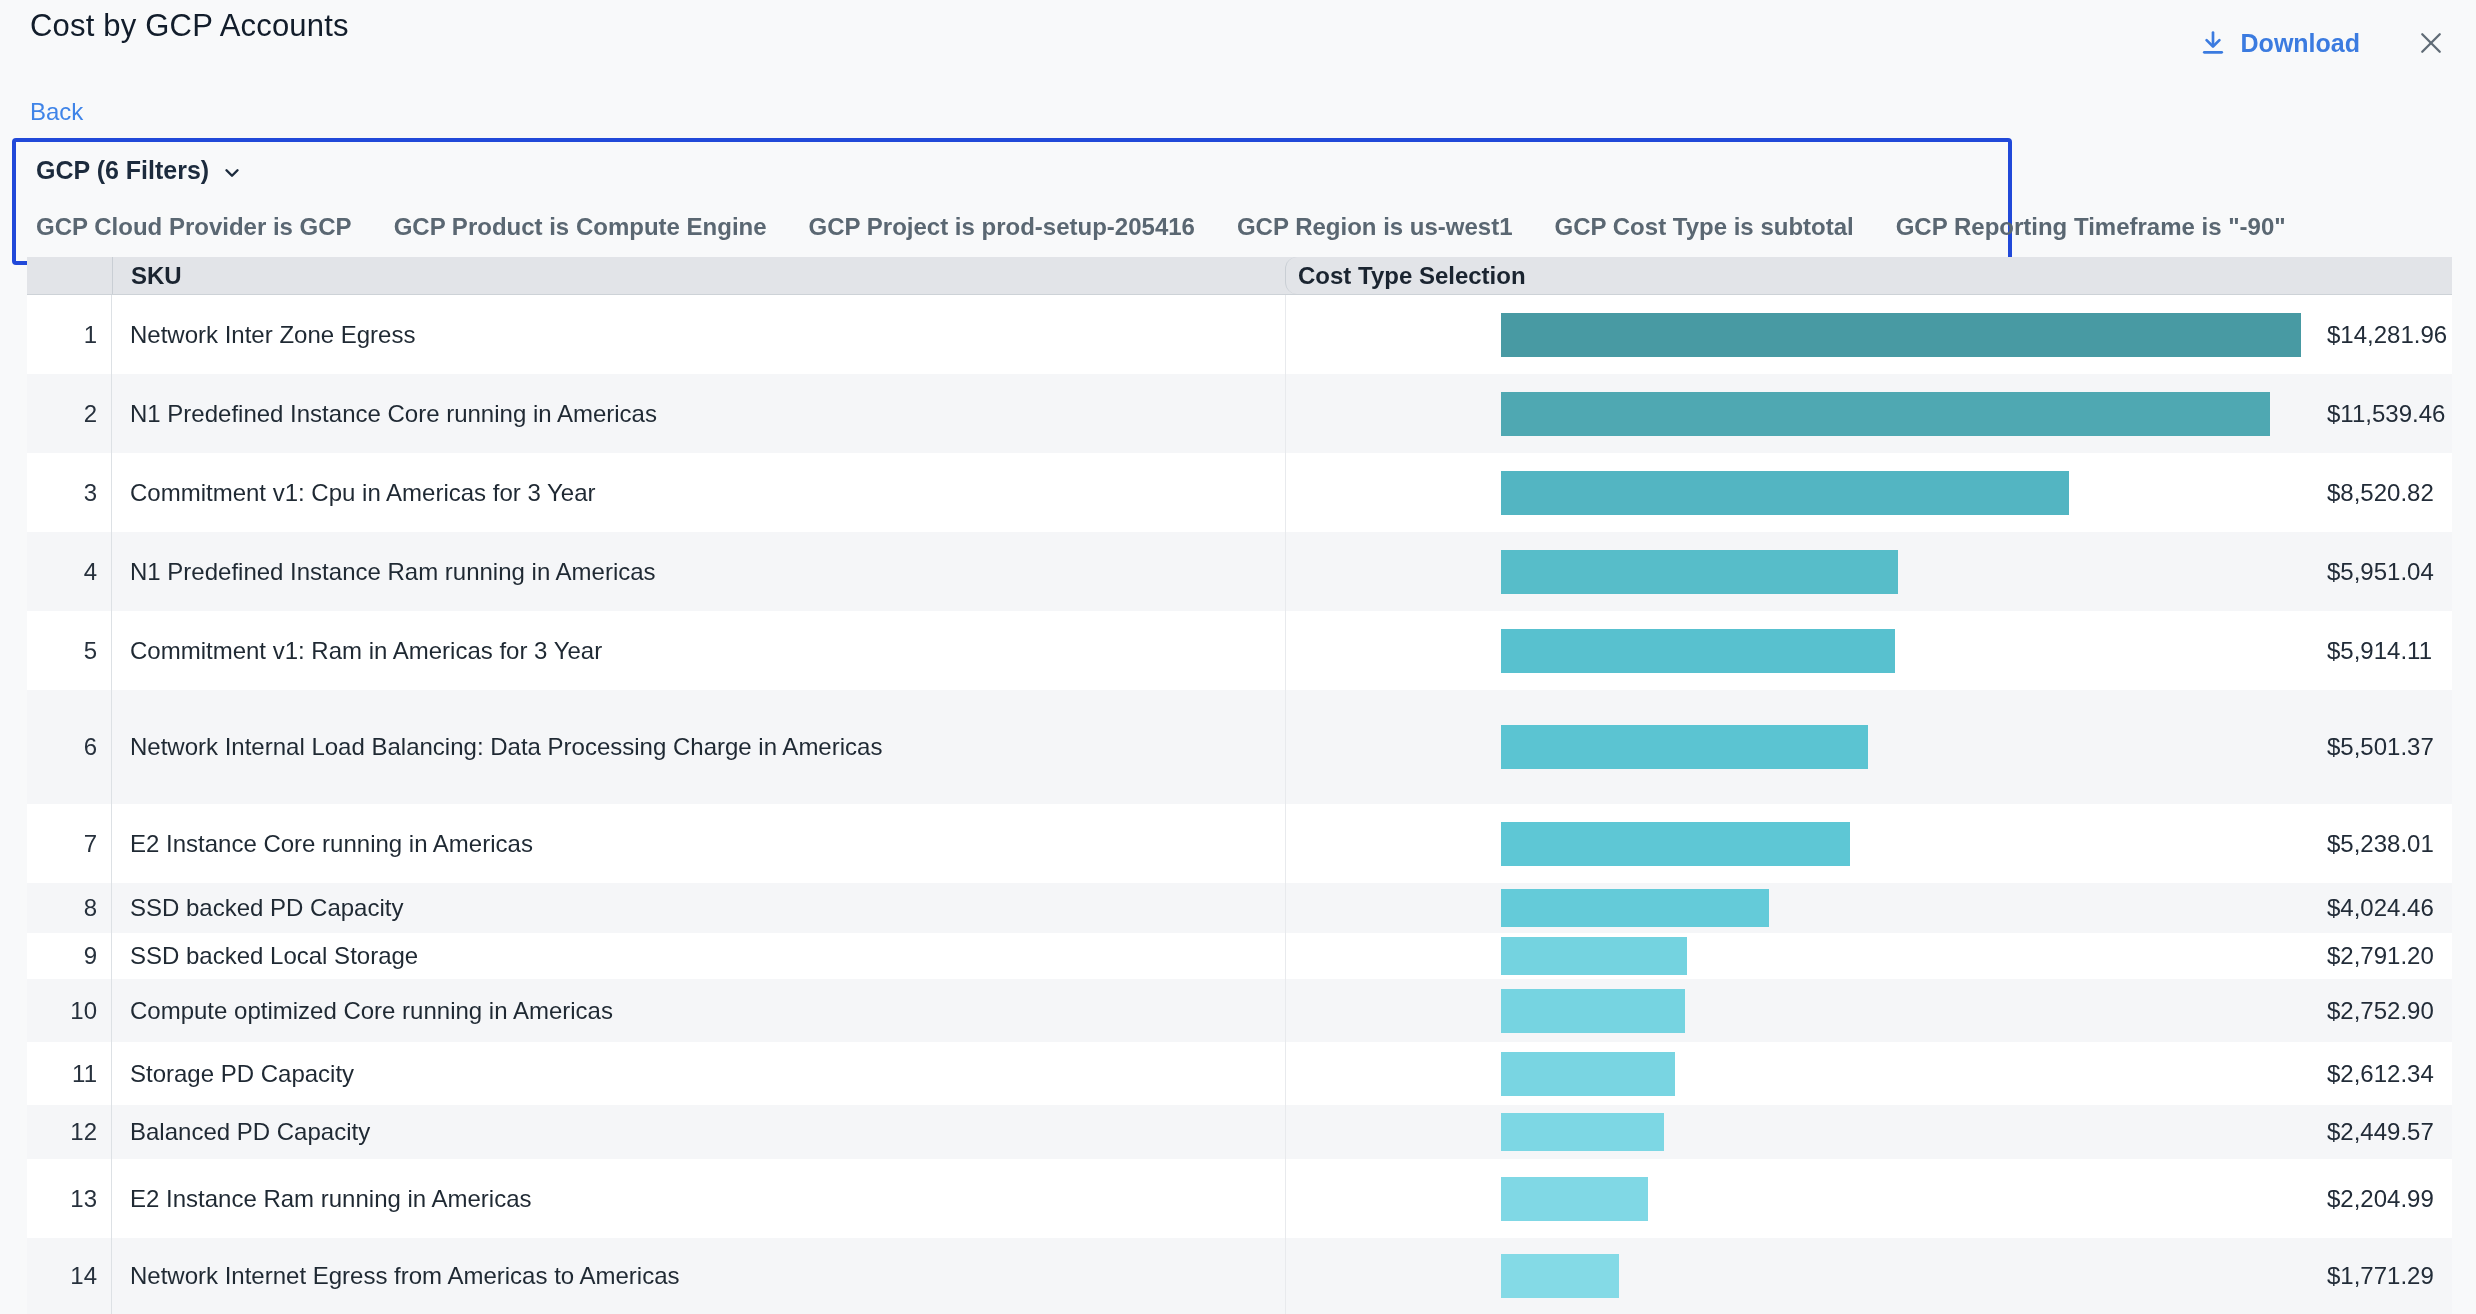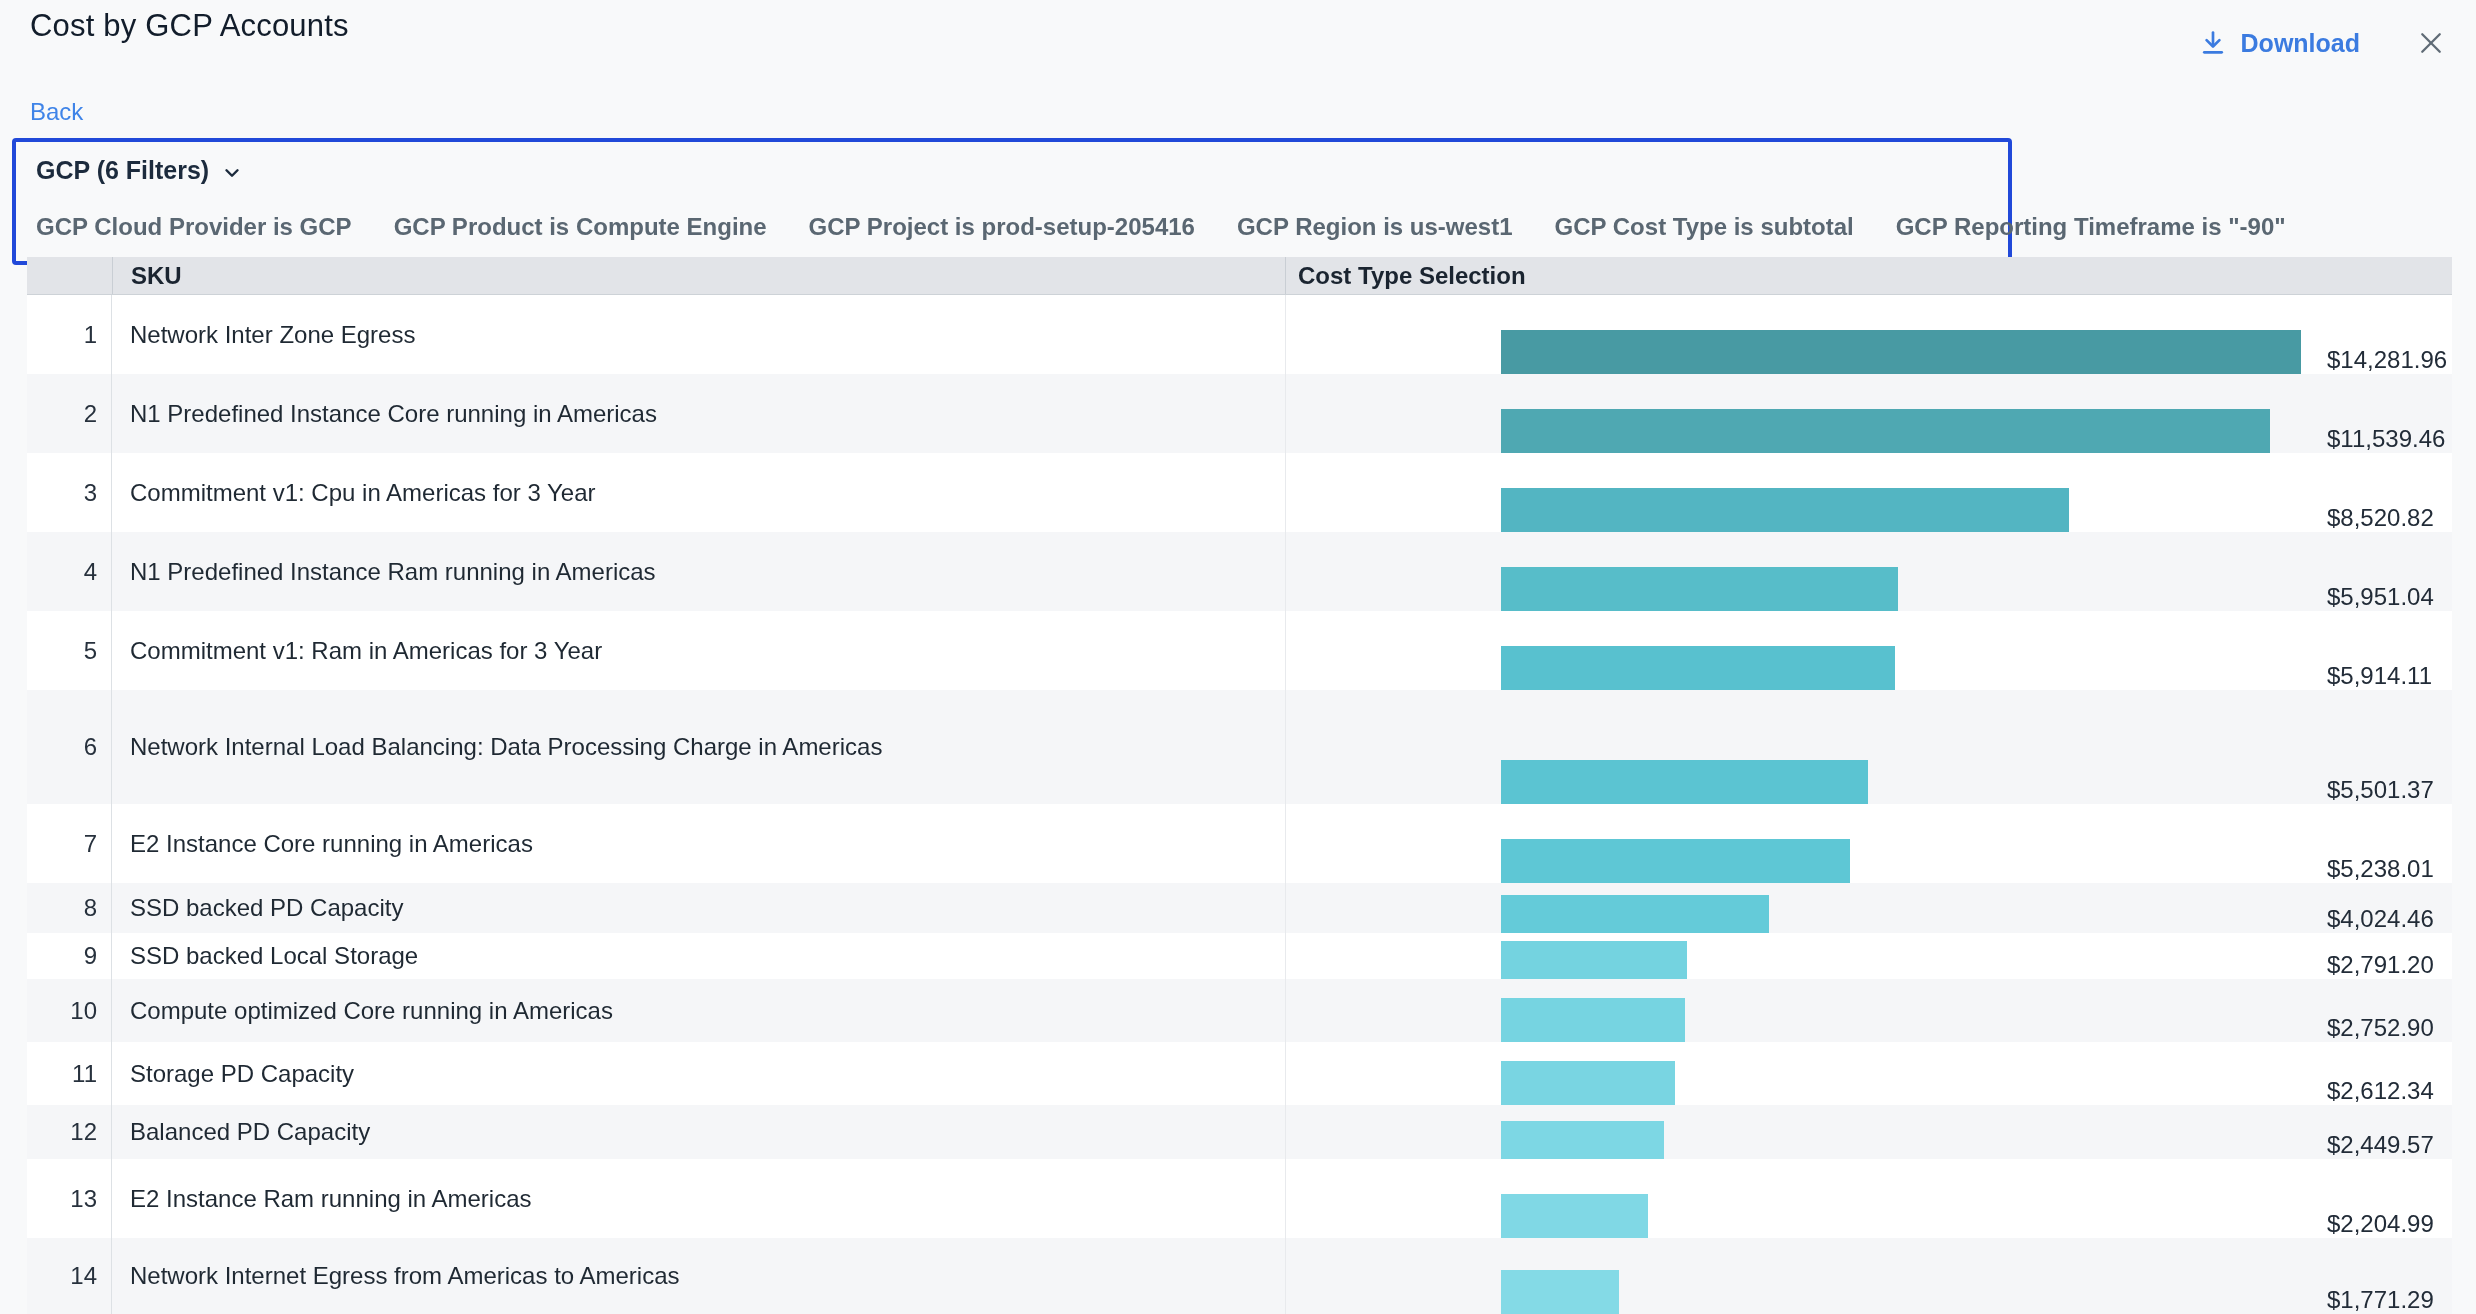--- a/index.html
+++ b/index.html
@@ -54,21 +54,21 @@
     position:absolute; left:27px; top:257px; width:2425px;
     background:#f9a8d4;
   }
   .t-head {
     display:grid; grid-template-columns:85px 1173px 1fr;
     background:#e2e4e8; height:38px; align-items:center;
     border-bottom:1px solid #cdd2d7;
     font-size:24px; font-weight:700; color:#1a2430;
   }
   .t-head .h-sku { padding-left:18px; border-left:1px solid #c9ced4; height:100%; display:flex; align-items:center; }
-  .t-head .h-cost { padding-left:12px; border-left:1px solid #c9ced4; height:100%; display:flex; align-items:center; }
+  .t-head .h-cost { padding-left:12px; border-left:1px solid #c9ced4; height:100%; display:flex; align-items:center;border-radius:12px; }
 
   .t-body .row {
     display:grid; grid-template-columns:85px 1173px 1fr;
     align-items:center; height:79px; background:#ffffff;
   }
   .t-body .row:nth-child(even) { background:#f5f6f8; }
   .t-body .row:nth-child(6)  { height:114px; }
   .t-body .row:nth-child(8)  { height:50px; }
   .t-body .row:nth-child(9)  { height:46px; }
   .t-body .row:nth-child(10) { height:63px; }
@@ -79,21 +79,21 @@
   .cell-num {
     height:100%; display:flex; align-items:center; justify-content:flex-end;
     padding-right:14px; font-size:24px; color:#27313d;
     border-right:1px solid #dde1e5;
   }
   .cell-sku {
     padding-left:18px; font-size:24px; color:#1f2933;
     white-space:nowrap; overflow:hidden; text-overflow:ellipsis;
   }
   .cell-bar {
-    height:100%; display:flex; align-items:flex-end;
+    height:100%; display:flex; align-items:center;
     padding-left:215px; border-left:1px solid #e8eaed;
   }
   .bar-track { width:800px; flex:0 0 auto; display:flex; align-items:center; }
   .bar {
     height:44px; background:#489aa3;
   }
   .t-body .row:nth-child(8) .bar,
   .t-body .row:nth-child(9) .bar,
   .t-body .row:nth-child(12) .bar { height:38px; }
   .bar-value {

